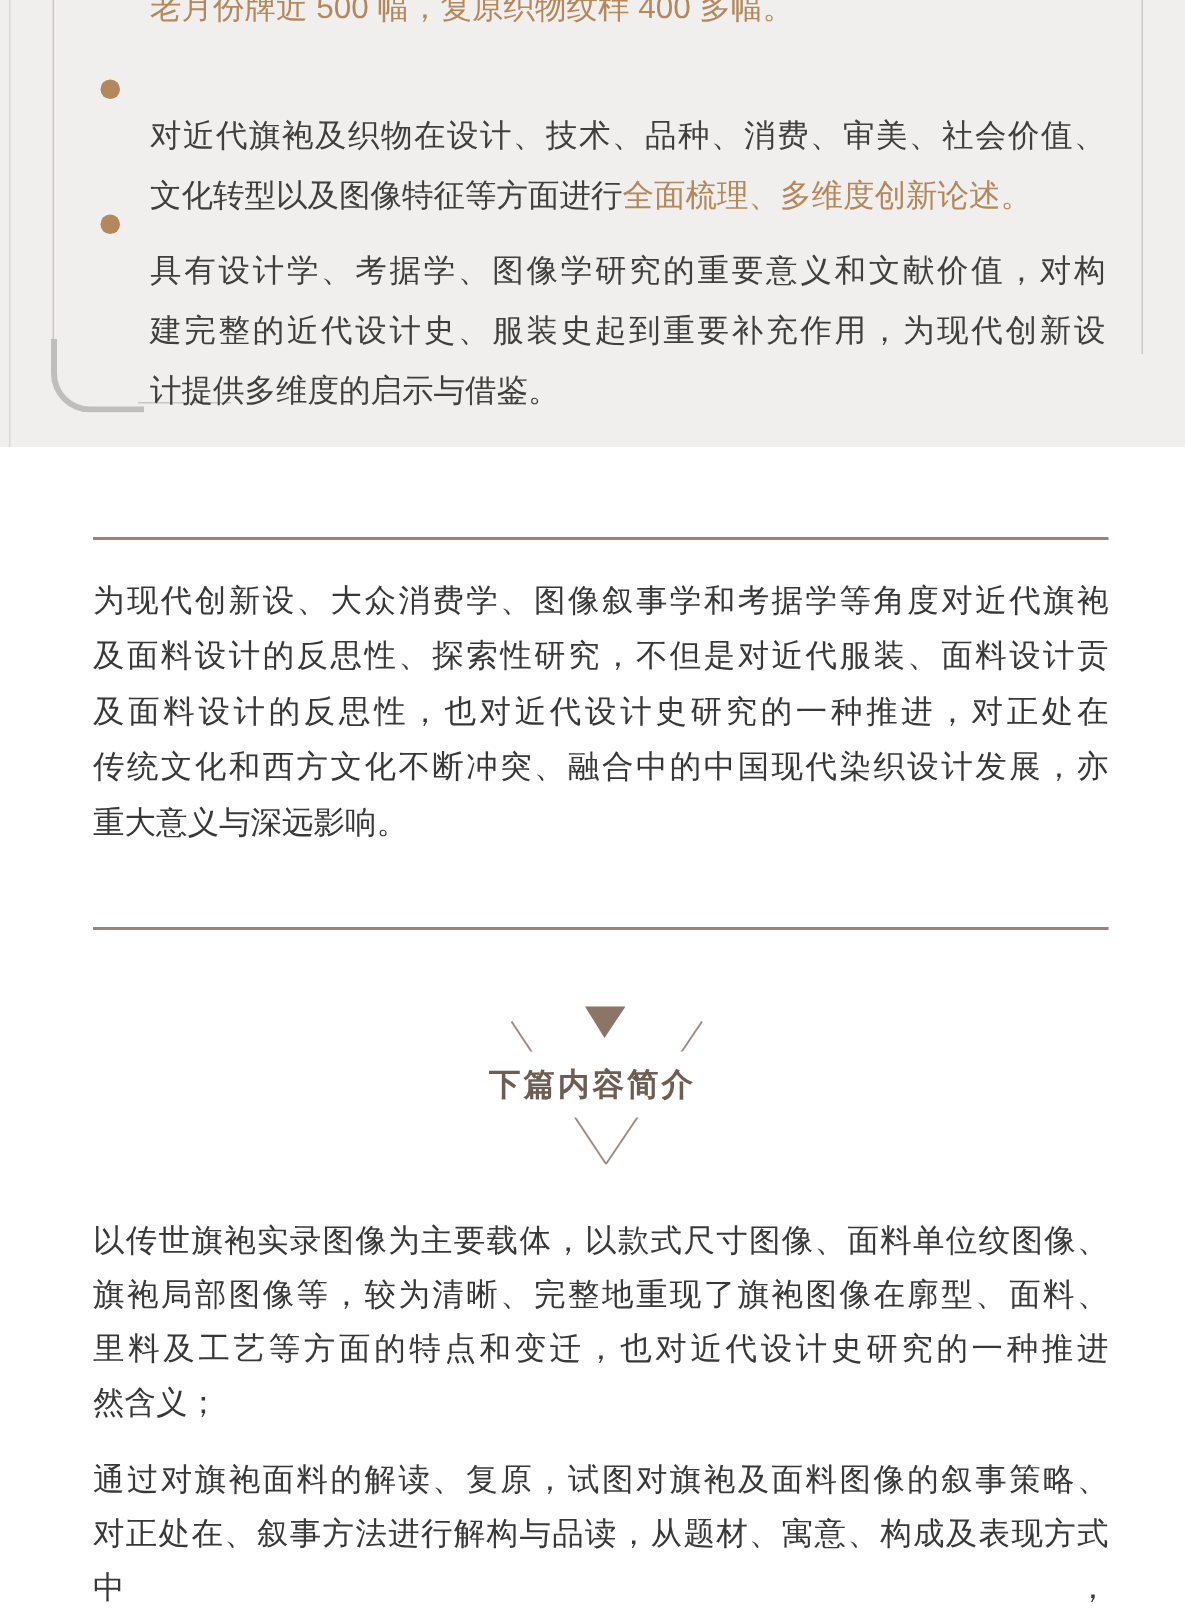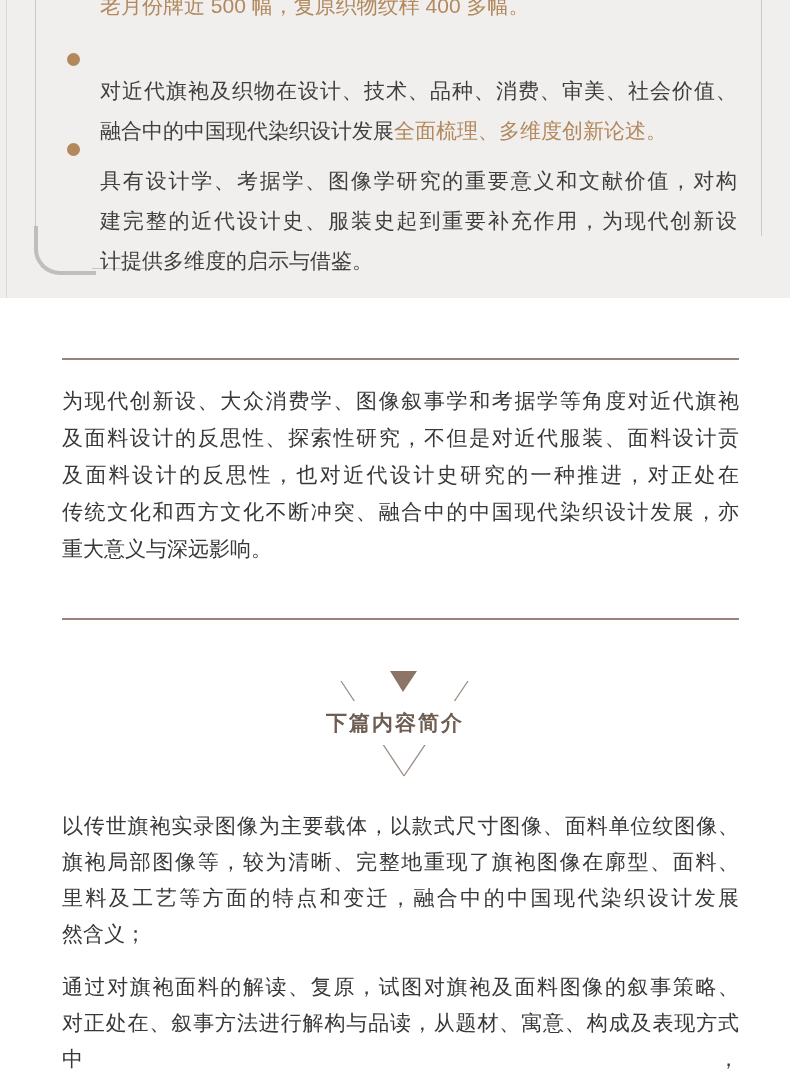--- a/index.html
+++ b/index.html
@@ -40,21 +40,21 @@
   .tline.full{text-align-last:justify;}
   .hl{color:var(--accent,#b2885c);}
   
   .divider{position:absolute;left:62px;width:677px;height:2px;background:var(--divider,#9a817a);}
   .divider-1{top:358px;}
   .divider-2{top:618px;}
   .body-par{
     position:absolute;left:62px;width:677px;font-size:21px;color:#383838;
   }
   .par-1{top:382px;line-height:37px;}
-  .par-2{top:810px;line-height:36px;font-family:Liberation Mono, monospace;}
+  .par-2{top:810px;line-height:36px;}
   .par-3{top:969px;line-height:36px;}
   
   .ornament-svg{position:absolute;left:295px;top:668px;z-index:1;}
   .section-title-row{
     position:absolute;left:0;top:701px;width:790px;text-align:center;z-index:2;
   }
   .section-title-row .title-text{
     display:inline-block;background:#ffffff;padding:0 12px;
     font-family:"Liberation Serif","DejaVu Serif",serif;
     font-size:21px;font-weight:bold;letter-spacing:2px;line-height:44px;
@@ -72,21 +72,21 @@
     <div class="vline frame-right-line"></div>
     <div class="corner-thick"></div>
     <div class="corner-thin-h"></div>
 
     <div class="intro-line">老月份牌近 500 幅，复原织物纹样 400 多幅。</div>
 
     <div class="bullet-item bullet-1">
       <span class="bullet-dot"></span>
       <div class="panel-text">
           <div class="tline full"><span>对近代旗袍及织物在设计、技术、品种、消费、审美、社会价值、</span></div>
-          <div class="tline"><span>融合中的中国现代染织设计发展</span><span class="hl">全面梳理、多维度创新论述。</span></div>
+          <div class="tline"><span>文化转型以及图像特征等方面进行</span><span class="hl">全面梳理、多维度创新论述。</span></div>
         </div>
     </div>
 
     <div class="bullet-item bullet-2">
       <span class="bullet-dot"></span>
       <div class="panel-text">
           <div class="tline full"><span>具有设计学、考据学、图像学研究的重要意义和文献价值，对构</span></div>
           <div class="tline full"><span>建完整的近代设计史、服装史起到重要补充作用，为现代创新设</span></div>
           <div class="tline"><span>计提供多维度的启示与借鉴。</span></div>
         </div>
@@ -108,21 +108,21 @@
     <line x1="46" y1="13" x2="109" y2="108" stroke="#9b8c83" stroke-width="1.3"></line>
     <line x1="173" y1="13" x2="109" y2="108" stroke="#9b8c83" stroke-width="1.3"></line>
   </svg>
   <div class="section-title-row">
     <span class="title-text">下篇内容简介</span>
   </div>
 
   <div class="body-par par-2">
       <div class="tline full"><span>以传世旗袍实录图像为主要载体，以款式尺寸图像、面料单位纹图像、</span></div>
       <div class="tline full"><span>旗袍局部图像等，较为清晰、完整地重现了旗袍图像在廓型、面料、</span></div>
-      <div class="tline full"><span>里料及工艺等方面的特点和变迁，融合中的中国现代染织设计发展</span></div>
+      <div class="tline full"><span>里料及工艺等方面的特点和变迁，也对近代设计史研究的一种推进</span></div>
       <div class="tline"><span>然含义；</span></div>
     </div>
   <div class="body-par par-3">
       <div class="tline full"><span>通过对旗袍面料的解读、复原，试图对旗袍及面料图像的叙事策略、</span></div>
       <div class="tline full"><span>对正处在、叙事方法进行解构与品读，从题材、寓意、构成及表现方式中，</span></div>
     </div>
 
 </div>
 
 </body></html>

